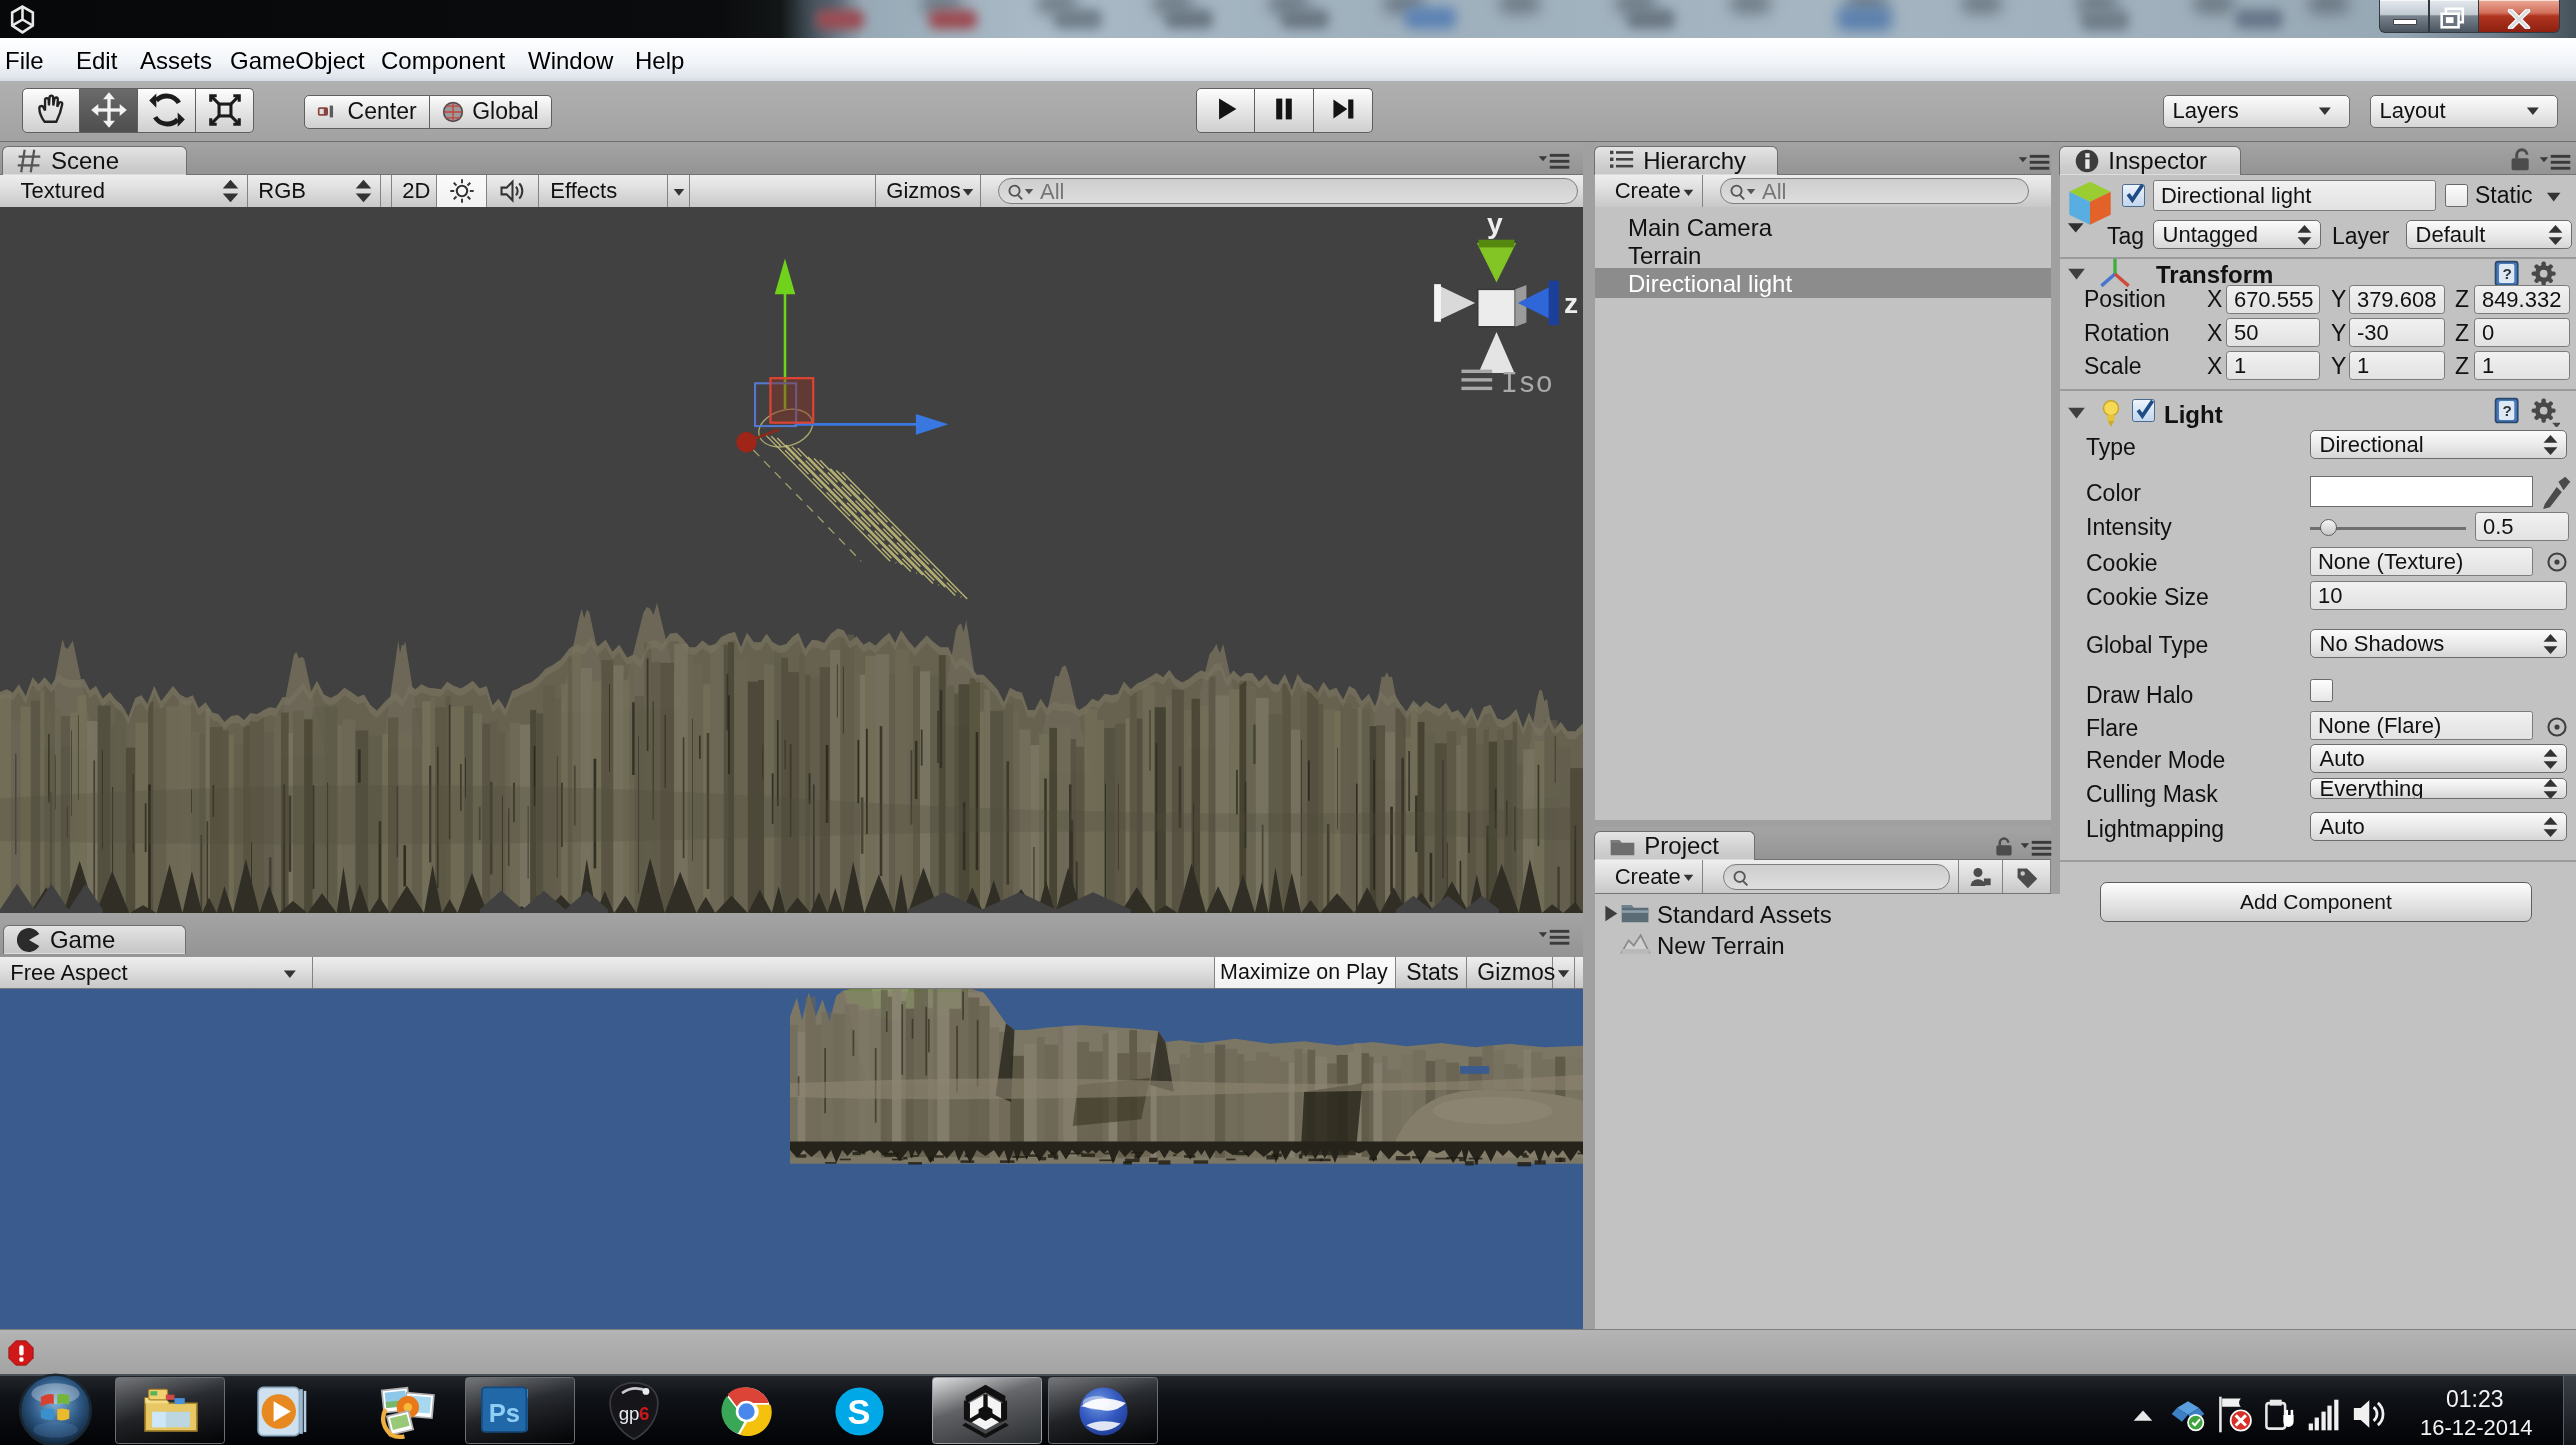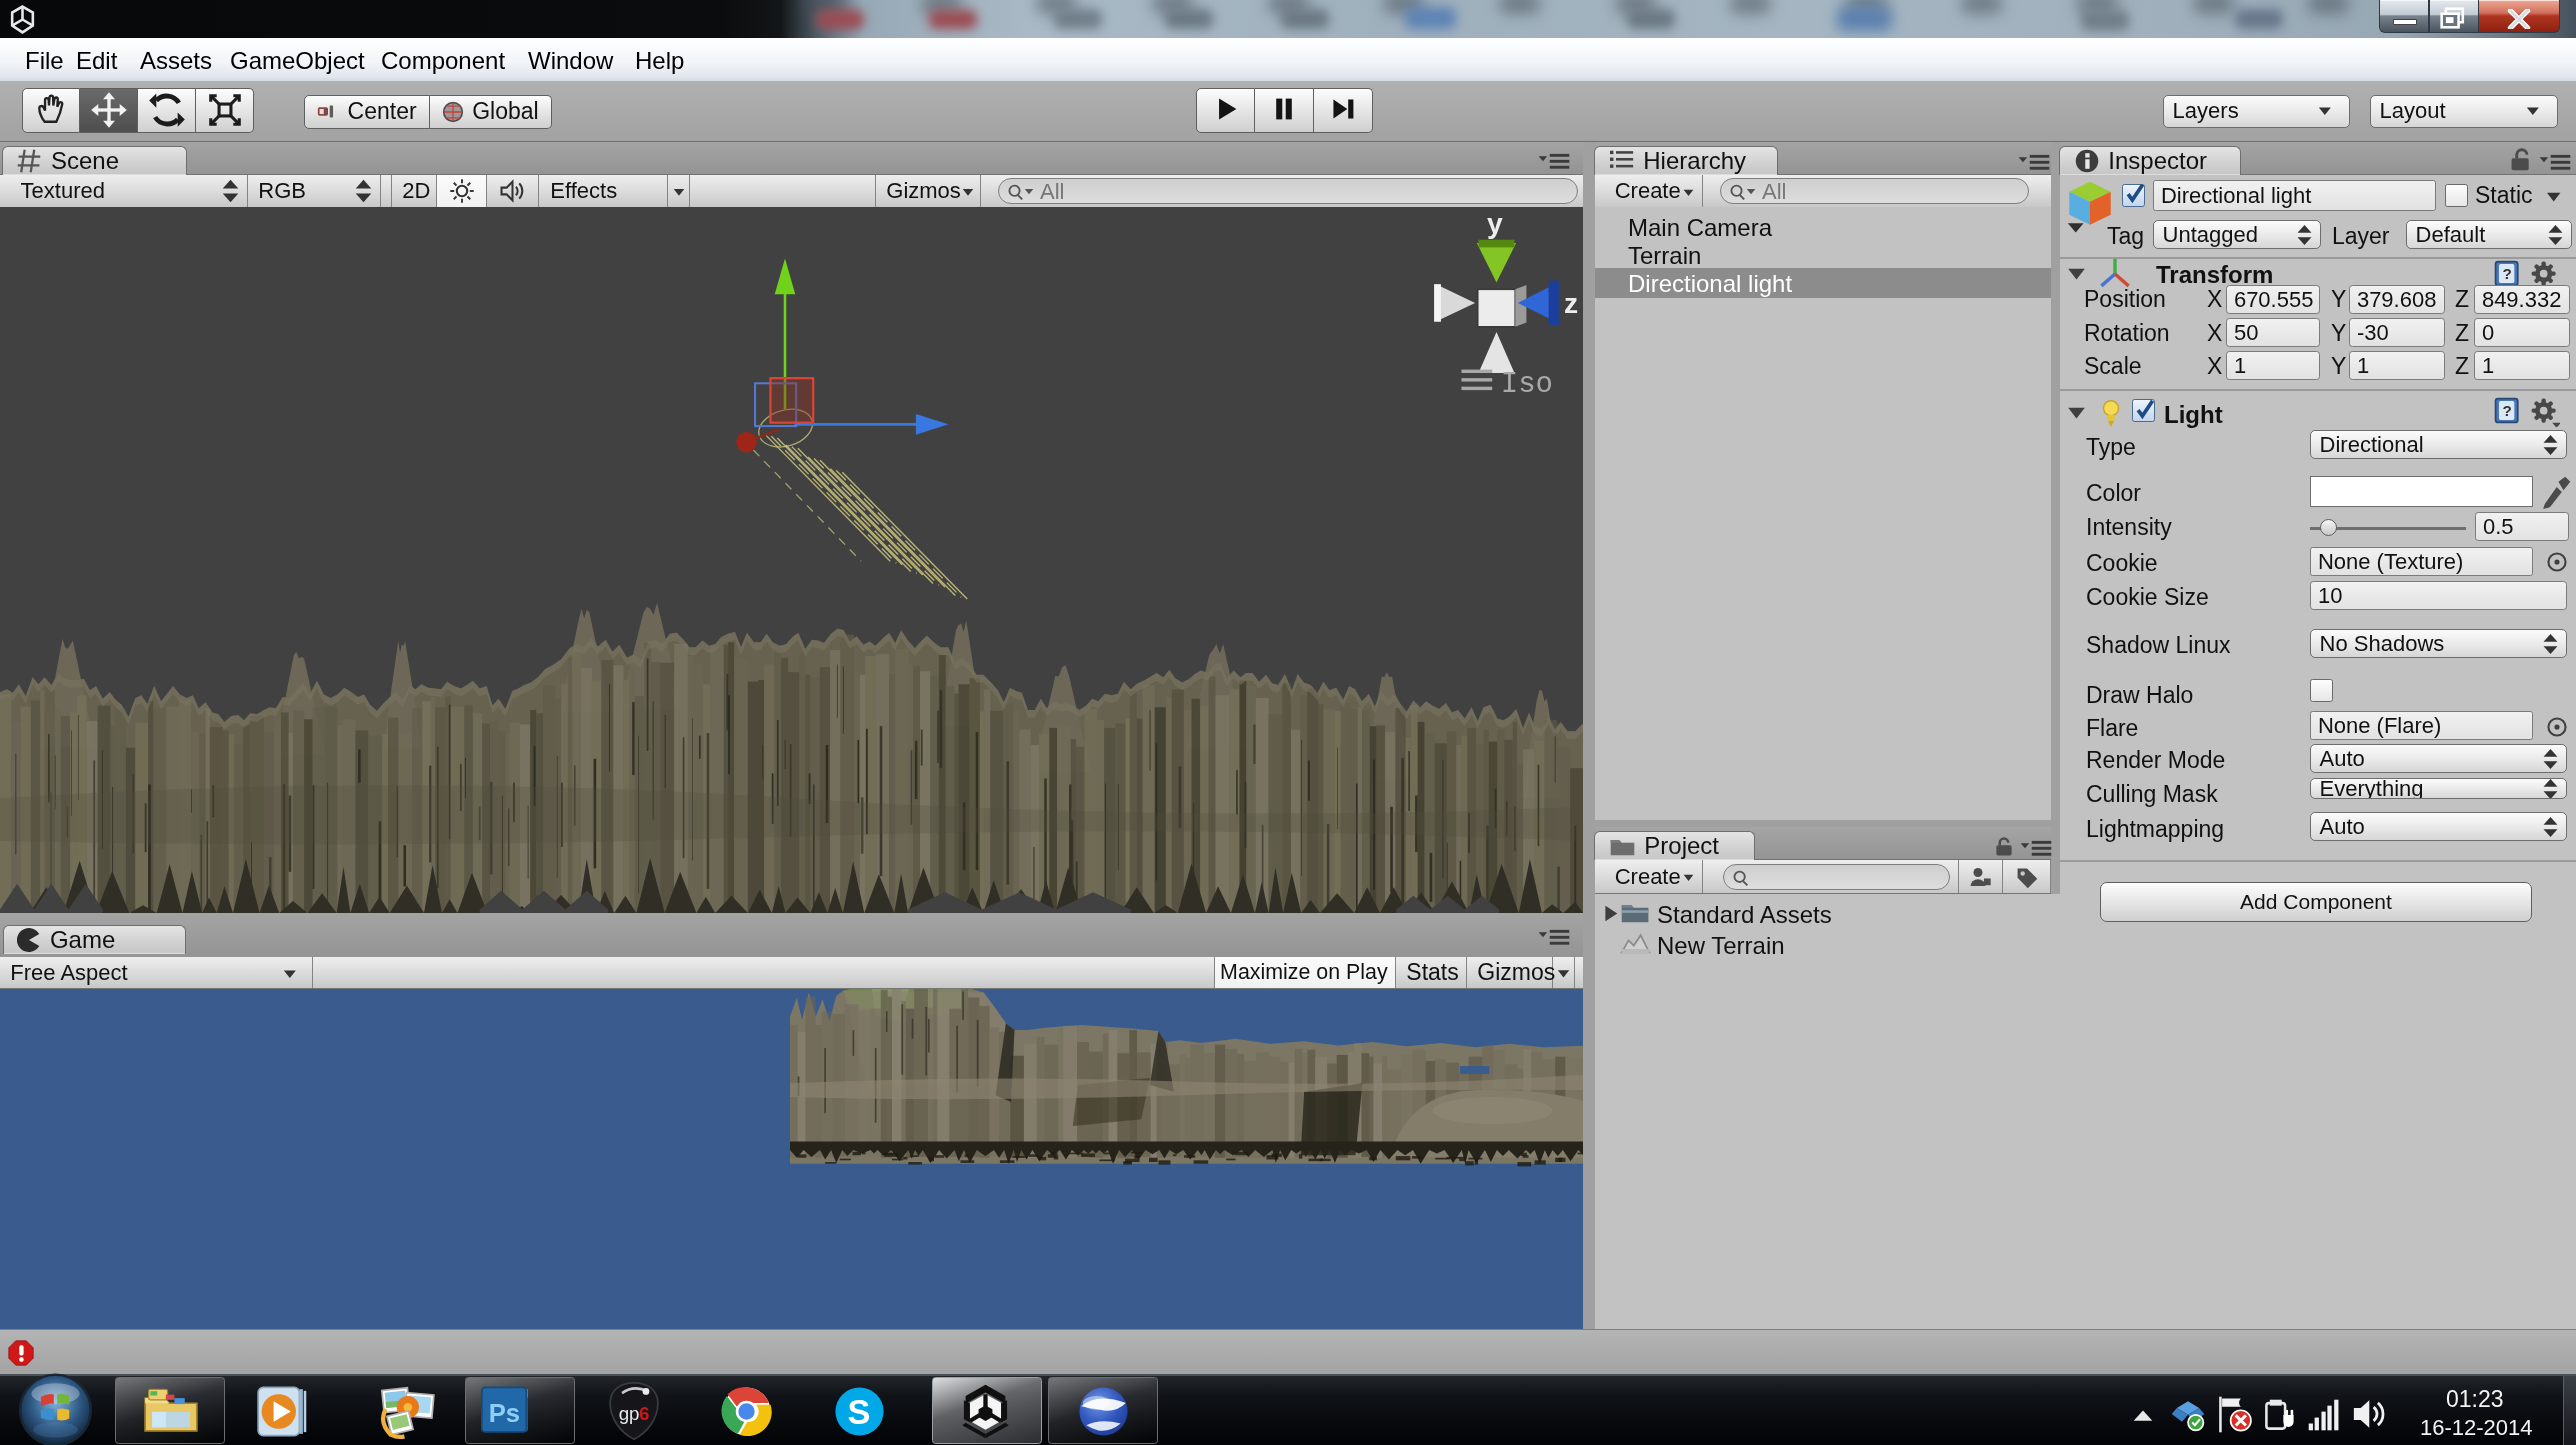--- a/index.html
+++ b/index.html
@@ -86,21 +86,21 @@
 <svg class="abs" style="left:2439px;top:6.9px" width="29" height="22" viewBox="0 0 34 26">
     <rect x="8" y="2" width="20" height="16" fill="none" stroke="#fff" stroke-width="3"></rect>
     <rect x="3" y="8" width="20" height="16" fill="#6a747e" stroke="#fff" stroke-width="3"></rect>
     <rect x="8" y="12" width="9" height="7" fill="#fff"></rect>
   </svg>
 <svg class="abs" style="left:2507px;top:8.6px" width="24" height="20.6" viewBox="0 0 28 24">
     <path d="M4 2 L24 22 M24 2 L4 22" stroke="#fff" stroke-width="6" stroke-linecap="round"></path>
     <path d="M4 2 L24 22 M24 2 L4 22" stroke="#d8dde2" stroke-width="3" stroke-linecap="round"></path>
   </svg>
 <div class="abs" id="menubar">
-<span style="left:25px">File</span>
+<span style="left:5px">File</span>
 <span style="left:76px">Edit</span>
 <span style="left:140px">Assets</span>
 <span style="left:230px">GameObject</span>
 <span style="left:381px">Component</span>
 <span style="left:528px">Window</span>
 <span style="left:635px">Help</span>
 </div>
 <div class="abs" id="mtool">
 <div class="tbg" style="left:22px;top:6.9px">
 <div class="tb" style="width:58px">
@@ -1037,21 +1037,21 @@
     <div class="abs" style="left:260px;top:344px;width:17px;height:17px;border-radius:50%;background:linear-gradient(#f4f4f4,#c8c8c8);border:1.7px solid #5f5f5f"></div>
     <div class="nf" style="left:415px;top:337px;width:94px;height:29px;border-radius:3.4px">0.5</div>
     <div class="lbl" style="left:26px;top:375px">Cookie</div>
     <div class="nf" style="left:250px;top:372px;width:223px;height:29px;border-radius:2.6px">None (Texture)</div>
     <svg class="abs" style="left:485px;top:375px" width="24" height="24" viewBox="0 0 28 28">
       <circle cx="14" cy="14" r="10" fill="none" stroke="#3f3f3f" stroke-width="2.4"></circle>
       <circle cx="14" cy="14" r="3" fill="#3f3f3f"></circle>
     </svg>
     <div class="lbl" style="left:26px;top:409px">Cookie Size</div>
     <div class="nf" style="left:250px;top:406px;width:257px;height:29px;border-radius:3.4px">10</div>
-    <div class="lbl" style="left:26px;top:457px">Shadow Linux</div>
+    <div class="lbl" style="left:26px;top:457px">Global Type</div>
     <div class="dd" style="left:250px;top:454px;width:257px;height:29px">No Shadows<svg class="ud" width="17" height="24" viewBox="0 0 22 30" style="top:50%;margin-top:-12px">
         <polygon points="11,2 20,12 2,12" fill="#333"></polygon>
         <polygon points="11,28 20,18 2,18" fill="#333"></polygon>
       </svg></div>
     <div class="lbl" style="left:26px;top:507px">Draw Halo</div>
     <div class="cb" style="left:250px;top:504px"></div>
     <div class="lbl" style="left:26px;top:540px">Flare</div>
     <div class="nf" style="left:250px;top:536px;width:223px;height:29px;border-radius:2.6px">None (Flare)</div>
     <svg class="abs" style="left:485px;top:540px" width="24" height="24" viewBox="0 0 28 28">
       <circle cx="14" cy="14" r="10" fill="none" stroke="#3f3f3f" stroke-width="2.4"></circle>

